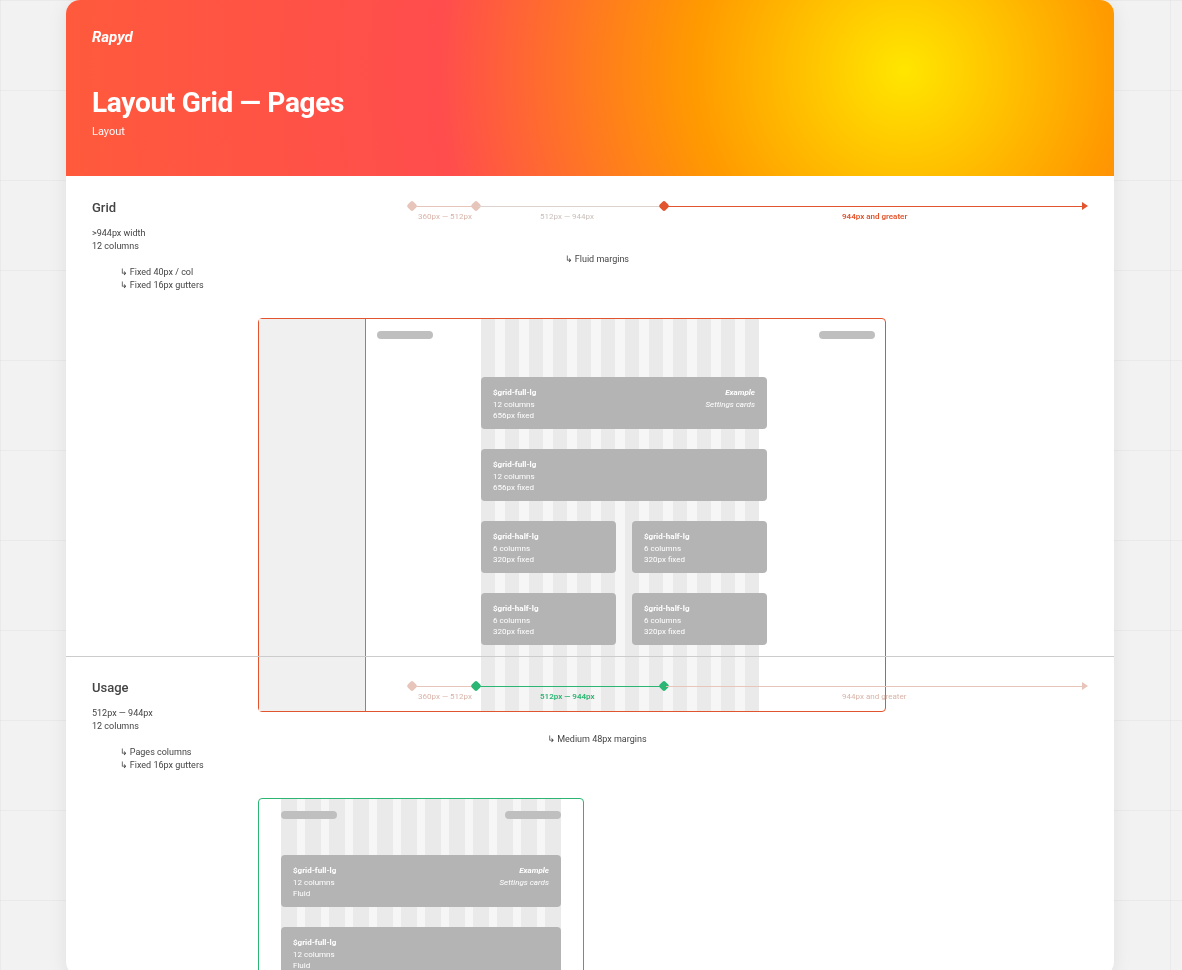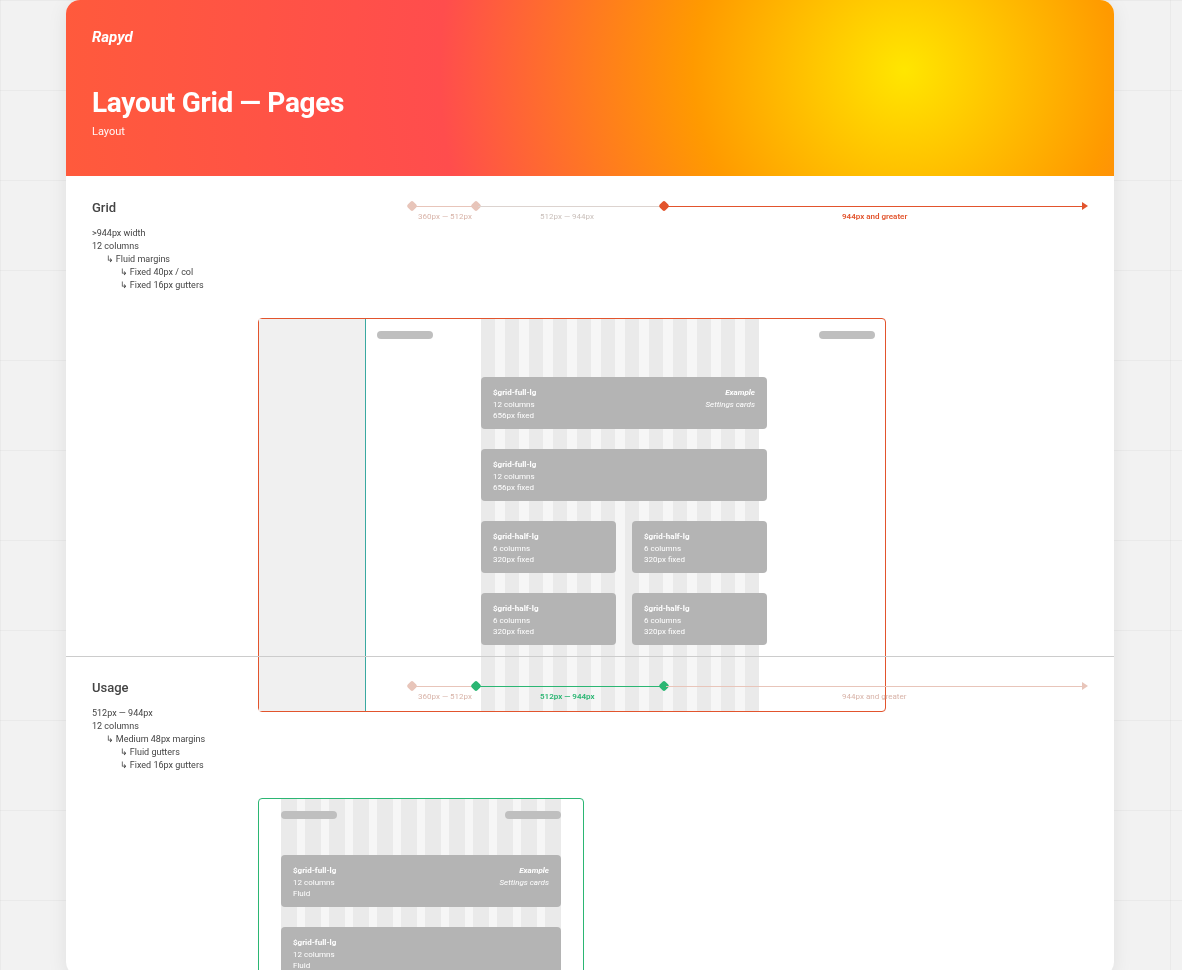--- a/index.html
+++ b/index.html
@@ -37,21 +37,21 @@
     color: #fff;
     position: relative;
   }
   .logo { font-weight: 700; font-style: italic; font-size: 15px; }
   .title { font-size: 28px; font-weight: 700; margin-top: 40px; letter-spacing: -0.3px; }
   .subtitle { font-size: 11px; margin-top: 6px; opacity: 0.95; }
   .section { padding: 24px 26px 0 26px; position: relative; }
   .section-title { font-size: 13px; color: #444; font-weight: 500; }
   .specs { margin-top: 12px; font-size: 9px; color: #444; line-height: 1.45; }
   .specs .l1 { margin-left: 0; }
-  .specs .l2 { margin-left: 14px; }
+  .specs .l2 { margin-left: 14px; text-align: center; }
   .specs .l3 { margin-left: 28px; }
   .specs .arrow::before { content: "↳ "; }
 
   
   .ruler { position: absolute; top: 24px; left: 346px; right: 26px; height: 20px; }
   .ruler .line { position: absolute; top: 6px; height: 1px; }
   .ruler .dot { position: absolute; top: 2px; width: 8px; height: 8px; border-radius: 2px; transform: rotate(45deg); }
   .ruler .lbl { position: absolute; top: 12px; font-size: 8px; white-space: nowrap; }
   .ruler .arrowhead { position: absolute; top: 2px; width: 0; height: 0; border-top: 4px solid transparent; border-bottom: 4px solid transparent; }
   .c-orange { background: #e2542d; color: #e2542d; border-color: #e2542d; }
@@ -195,21 +195,21 @@
   </div>
 
   <hr class="divider" style="top:656px;">
 
   <div class="section" style="height:320px;">
     <div class="section-title">Usage</div>
     <div class="specs">
       <div class="l1">512px — 944px</div>
       <div class="l1">12 columns</div>
       <div class="l2 arrow">Medium 48px margins</div>
-      <div class="l3 arrow">Fluid gutters</div>
+      <div class="l3 arrow">Pages columns</div>
       <div class="l3 arrow">Fixed 16px gutters</div>
     </div>
 
     <div class="ruler">
       <div class="line c-fade" style="left:0; width:62px;"></div>
       <div class="dot c-fade" style="left:-4px;"></div>
       <div class="lbl" style="left:6px; color:#d8b3a8;">360px — 512px</div>
       <div class="dot c-green" style="left:60px;"></div>
       <div class="line c-green" style="left:66px; width:184px;"></div>
       <div class="dot c-green" style="left:248px;"></div>

